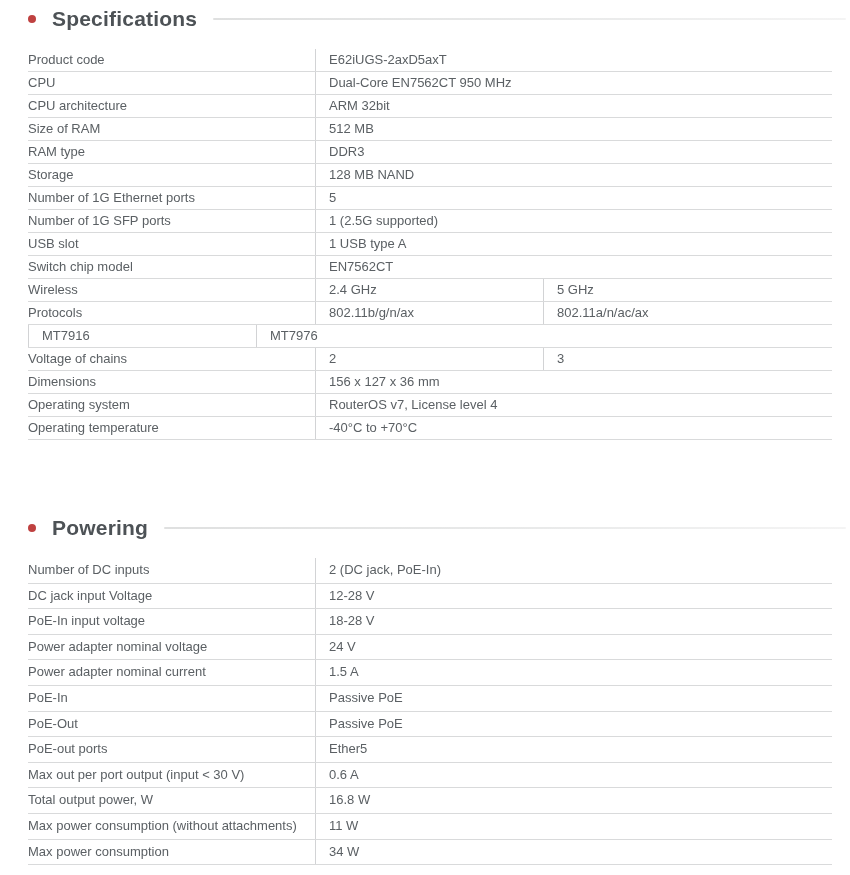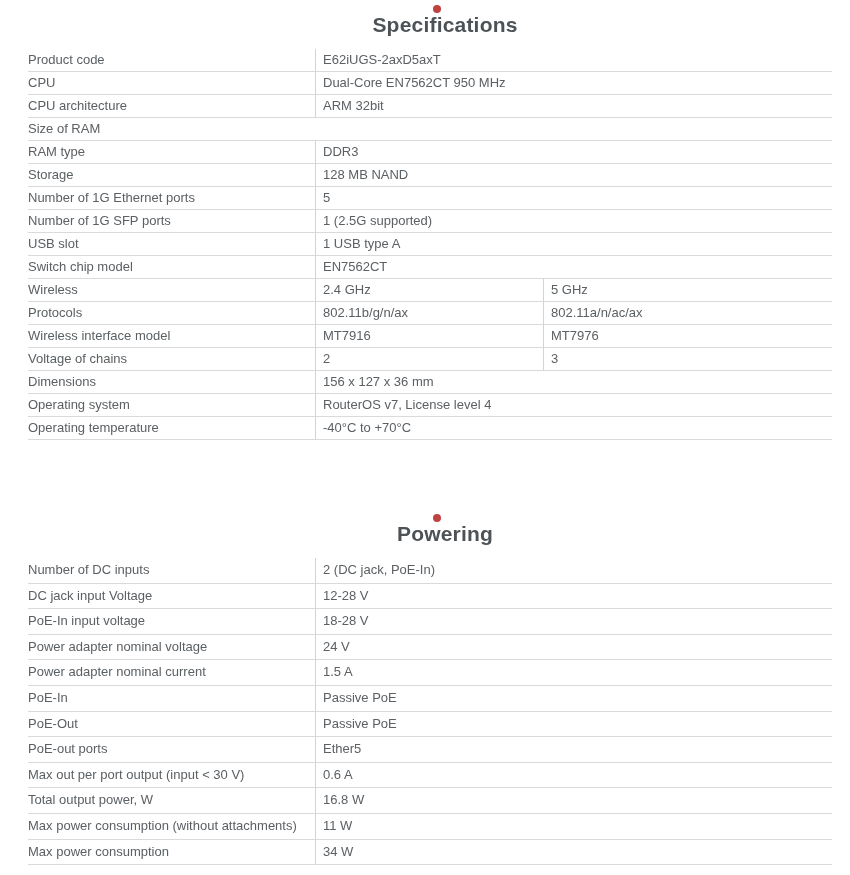--- a/index.html
+++ b/index.html
@@ -11,21 +11,20 @@
     overflow: hidden;
   }
   .page { width: 850px; height: 875px; background: #ffffff; }
 
   
   .heading {
     display: flex;
     align-items: center;
     margin: 0 4px 0 28px;
     height: 27px;
-    flex-direction: column;
   }
   .block.spec-block .heading { padding-top: 0; margin-top: 5px; }
   .block.power-block .heading { margin-top: 74px; }
   .bullet {
     width: 8px;
     height: 8px;
     border-radius: 50%;
     background: #bf4140;
     flex: 0 0 8px;
   }
@@ -64,21 +63,21 @@
     white-space: nowrap;
     overflow: hidden;
   }
   .cell.label {
     flex: 0 0 287px;
     padding-right: 8px;
   }
   .cell.value {
     flex: 1;
     border-left: 1px solid #d2d3d5;
-    padding-left: 7px;
+    padding-left: 13px;
     padding-right: 6px;
   }
   .row.multi .value.v0 { flex: 0 0 228px; }
 </style>
 </head>
 <body>
 
 <div class="page">
 
   <section class="block spec-block">
@@ -95,20 +94,21 @@
         <div class="row">
           <div class="cell label">CPU</div>
           <div class="cell value v0">Dual-Core EN7562CT 950 MHz</div>
         </div>
         <div class="row">
           <div class="cell label">CPU architecture</div>
           <div class="cell value v0">ARM 32bit</div>
         </div>
         <div class="row">
           <div class="cell label">Size of RAM</div>
+          <div class="cell value v0">512 MB</div>
         </div>
         <div class="row">
           <div class="cell label">RAM type</div>
           <div class="cell value v0">DDR3</div>
         </div>
         <div class="row">
           <div class="cell label">Storage</div>
           <div class="cell value v0">128 MB NAND</div>
         </div>
         <div class="row">
@@ -131,21 +131,20 @@
           <div class="cell label">Wireless</div>
           <div class="cell value v0">2.4 GHz</div>
           <div class="cell value v1">5 GHz</div>
         </div>
         <div class="row multi">
           <div class="cell label">Protocols</div>
           <div class="cell value v0">802.11b/g/n/ax</div>
           <div class="cell value v1">802.11a/n/ac/ax</div>
         </div>
         <div class="row multi">
-          <div class="cell label">Wireless interface model</div>
           <div class="cell value v0">MT7916</div>
           <div class="cell value v1">MT7976</div>
         </div>
         <div class="row multi">
           <div class="cell label">Voltage of chains</div>
           <div class="cell value v0">2</div>
           <div class="cell value v1">3</div>
         </div>
         <div class="row">
           <div class="cell label">Dimensions</div>

